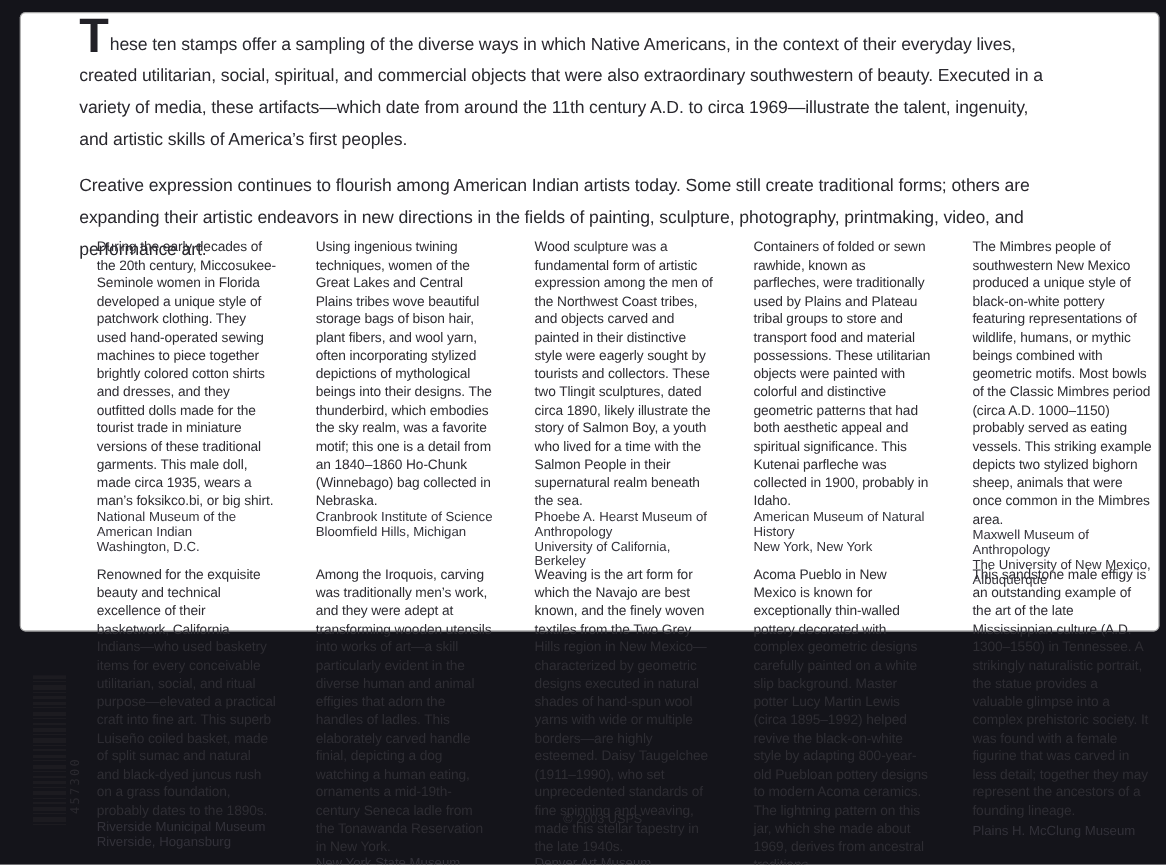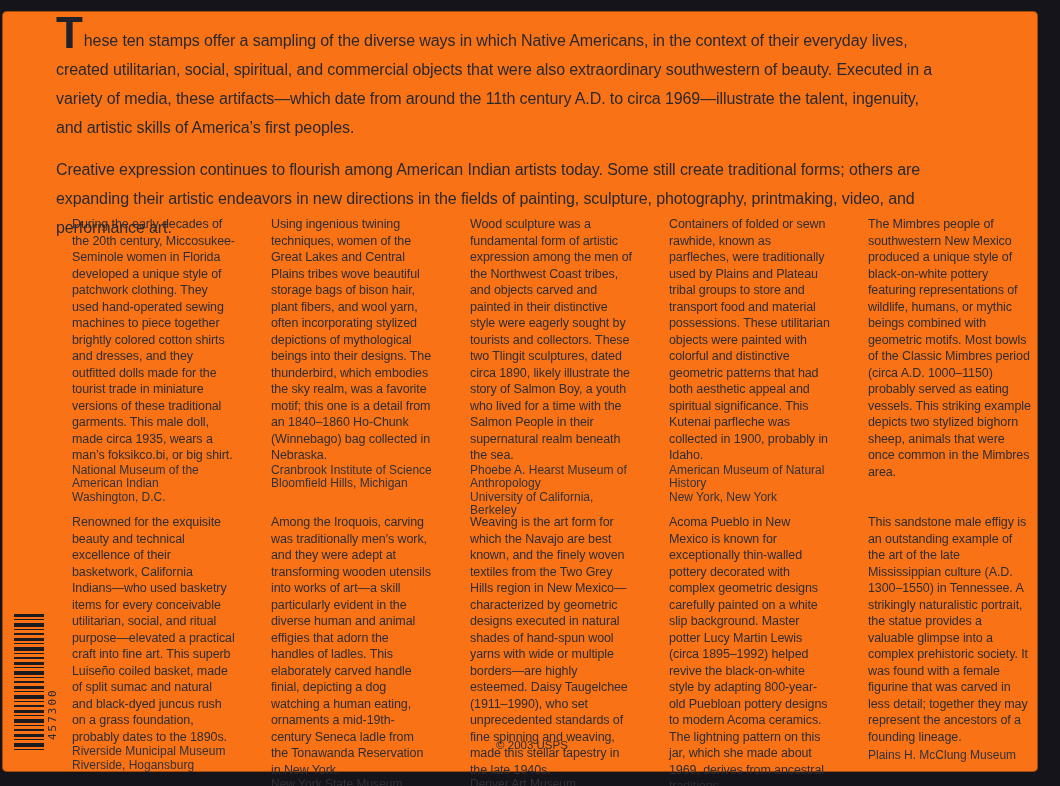--- a/index.html
+++ b/index.html
@@ -6,23 +6,23 @@
   html,body { width:1060px; height:786px; }
   body {
     background:#14141a;
     font-family:"Liberation Sans", sans-serif;
     color:#2e2d33;
     overflow:hidden;
     position:relative;
   }
   .sheet {
     position:absolute;
-    left:2px; top:11px;
-    width:1036px; height:761px;
-    background:#f97316;
+    left:18px; top:11px;
+    width:1036px; height:563px;
+    background:#ffffff;
     border-radius:5px;
     box-shadow:0 0 0 1px rgba(0,0,0,.35) inset;
   }
   
   .intro {
     position:absolute;
     left:54px; top:15px;
     width:940px;
   }
   .intro .line {
@@ -158,20 +158,24 @@
     <div class="cell">
       <p class="body">Containers of folded or sewn rawhide, known as parfleches, were traditionally used by Plains and Plateau tribal groups to store and transport food and material possessions. These utilitarian objects were painted with colorful and distinctive geometric patterns that had both aesthetic appeal and spiritual significance. This Kutenai parfleche was collected in 1900, probably in Idaho.</p>
       <div class="credit">
         <div>American Museum of Natural History</div>
         <div>New York, New York</div>
       </div>
     </div>
 
     <div class="cell">
       <p class="body">The Mimbres people of southwestern New Mexico produced a unique style of black-on-white pottery featuring representations of wildlife, humans, or mythic beings combined with geometric motifs. Most bowls of the Classic Mimbres period (circa A.D. 1000–1150) probably served as eating vessels. This striking example depicts two stylized bighorn sheep, animals that were once common in the Mimbres area.</p>
+      <div class="credit">
+        <div>Maxwell Museum of Anthropology</div>
+        <div>The University of New Mexico, Albuquerque</div>
+      </div>
     </div>
 
     <div class="cell">
       <p class="body">Renowned for the exquisite beauty and technical excellence of their basketwork, California Indians—who used basketry items for every conceivable utilitarian, social, and ritual purpose—elevated a practical craft into fine art. This superb Luiseño coiled basket, made of split sumac and natural and black-dyed juncus rush on a grass foundation, probably dates to the 1890s.</p>
       <div class="credit">
         <div>Riverside Municipal Museum</div>
         <div>Riverside, Hogansburg</div>
       </div>
     </div>
 

